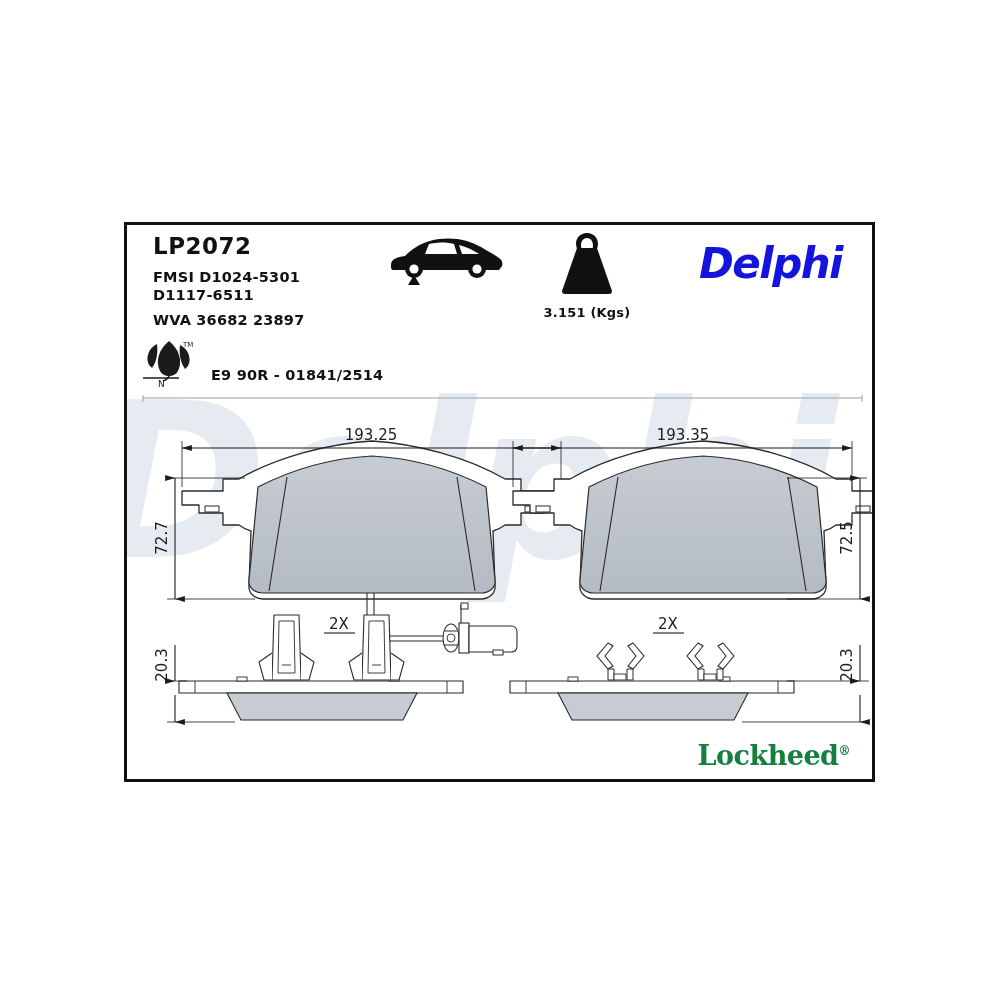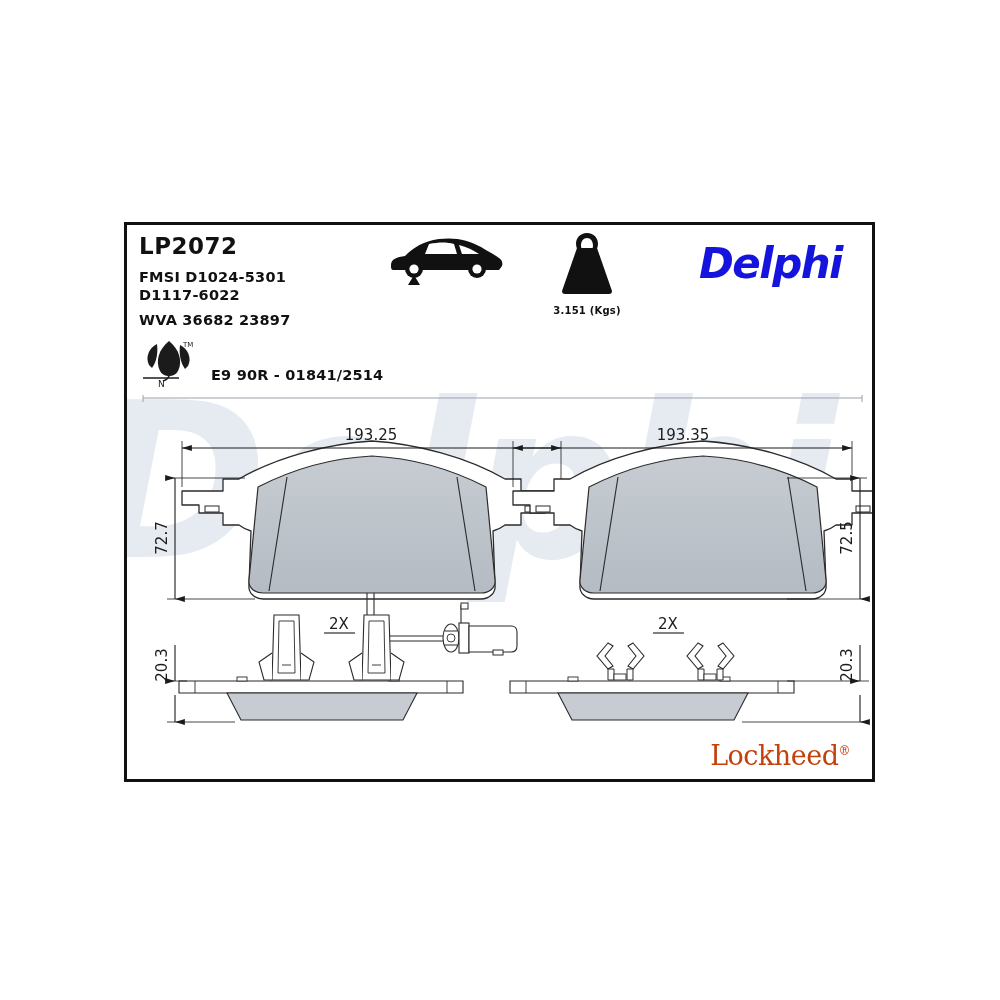--- a/index.html
+++ b/index.html
@@ -45,21 +45,21 @@
     line-height: 260px;
     white-space: nowrap;
     user-select: none;
     pointer-events: none;
     z-index: 0;
   }
 
   
   #header-text {
     position: absolute;
-    left: 12px;
+    left: 26px;
     top: 8px;
     z-index: 3;
   }
   #part-number {
     font-size: 23px;
     font-weight: bold;
     color: #111111;
     letter-spacing: 0.5px;
     margin-bottom: 9px;
   }
@@ -108,21 +108,21 @@
   
   #weight-block {
     position: absolute;
     left: 400px;
     top: 4px;
     z-index: 3;
     text-align: center;
     width: 120px;
   }
   #weight-label {
-    font-size: 10px;
+    font-size: 13px;
     font-weight: bold;
     color: #111111;
     margin-top: 2px;
     letter-spacing: 0.2px;
   }
 
   
   #delphi-logo {
     position: absolute;
     right: 30px;
@@ -136,22 +136,22 @@
   }
 
   
   #lockheed-logo {
     position: absolute;
     right: 22px;
     bottom: 8px;
     z-index: 3;
     font-family: "DejaVu Serif", "Liberation Serif", serif;
     font-size: 27px;
-    font-weight: normal;
-    color: #c2410c;
+    font-weight: bold;
+    color: #15803d;
     letter-spacing: -0.5px;
   }
   #lockheed-logo sup {
     font-size: 12px;
     vertical-align: super;
   }
 
   
   #drawing {
     position: absolute;
@@ -174,21 +174,21 @@
 </head>
 <body>
 
 <div id="sheet">
 
   <div id="watermark">Delphi</div>
 
   <div id="header-text">
     <div id="part-number">LP2072</div>
     <div class="code-line">FMSI D1024-5301</div>
-    <div class="code-line">D1117-6022</div>
+    <div class="code-line">D1117-6511</div>
     <div class="code-line" id="wva-line">WVA 36682 23897</div>
   </div>
 
   <div id="eco-row">
     <div id="eco-leaf-wrap">
       <svg width="58" height="52" viewBox="0 0 58 52">
 
         <path d="M8 30 C4 22 8 13 16 9 C17 17 16 26 11 33 Z" fill="#1b1b1b"></path>
 
         <path d="M28 6 C18 14 14 26 19 36 C21 40 25 41 28 41 C31 41 35 40 37 36 C42 26 38 14 28 6 Z" fill="#1b1b1b"></path>

